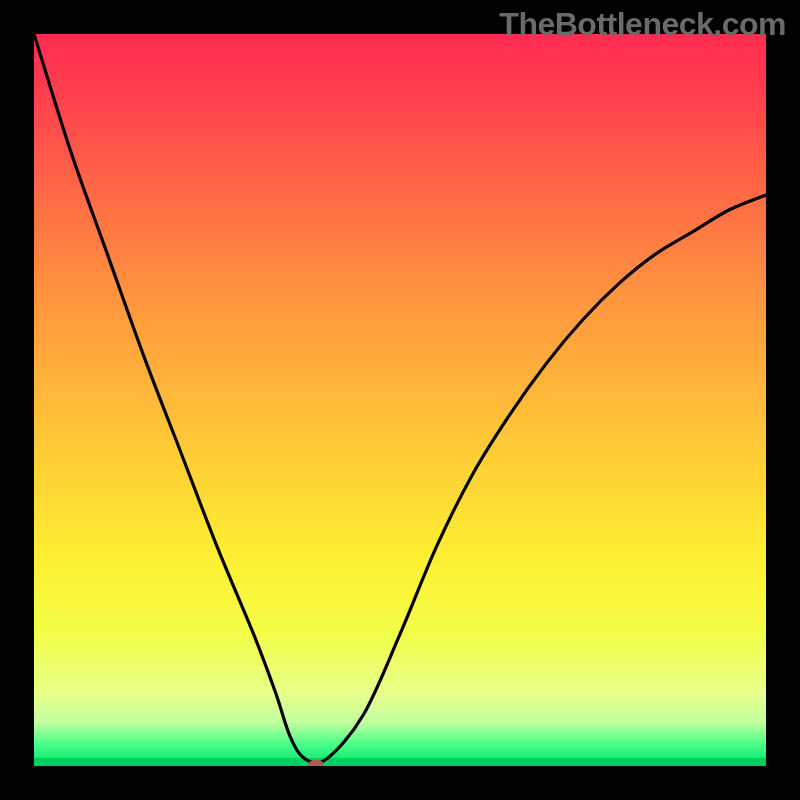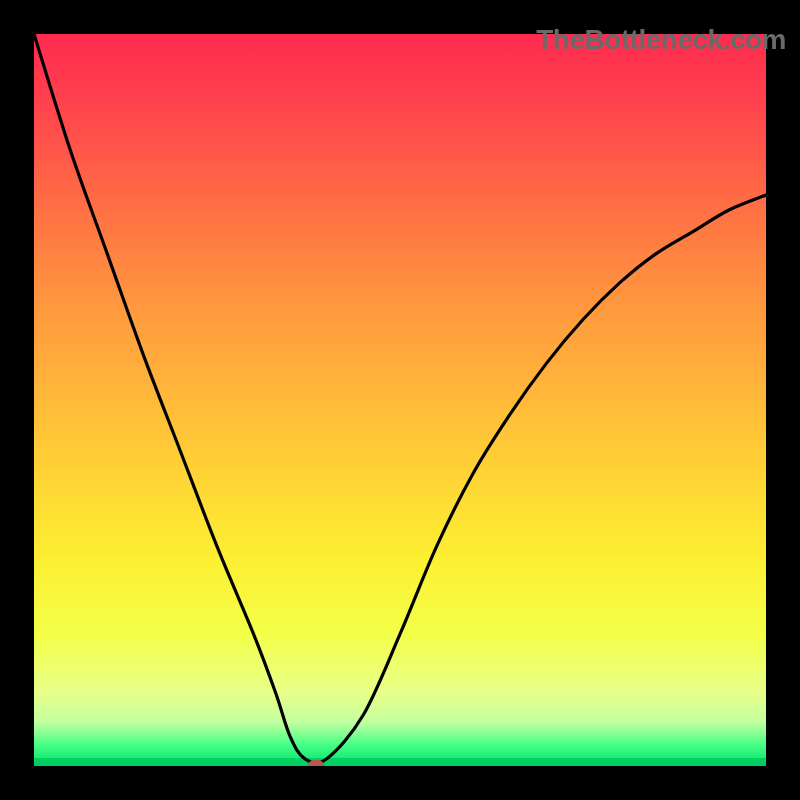--- a/index.html
+++ b/index.html
@@ -14,25 +14,24 @@
     position: relative;
     width: 800px;
     height: 800px;
     background: #000;
   }
   .watermark {
     position: absolute;
     top: 6px;
     right: 14px;
     color: #6a6a6a;
-    font-size: 28px;
+    font-size: 32px;
     font-weight: 600;
     letter-spacing: -0.5px;
     z-index: 3;
-    margin-top: 18px;
   }
   .plot-area {
     position: absolute;
     left: 34px;
     top: 34px;
     width: 732px;
     height: 732px;
     overflow: hidden;
   }
   .gradient-bg {

